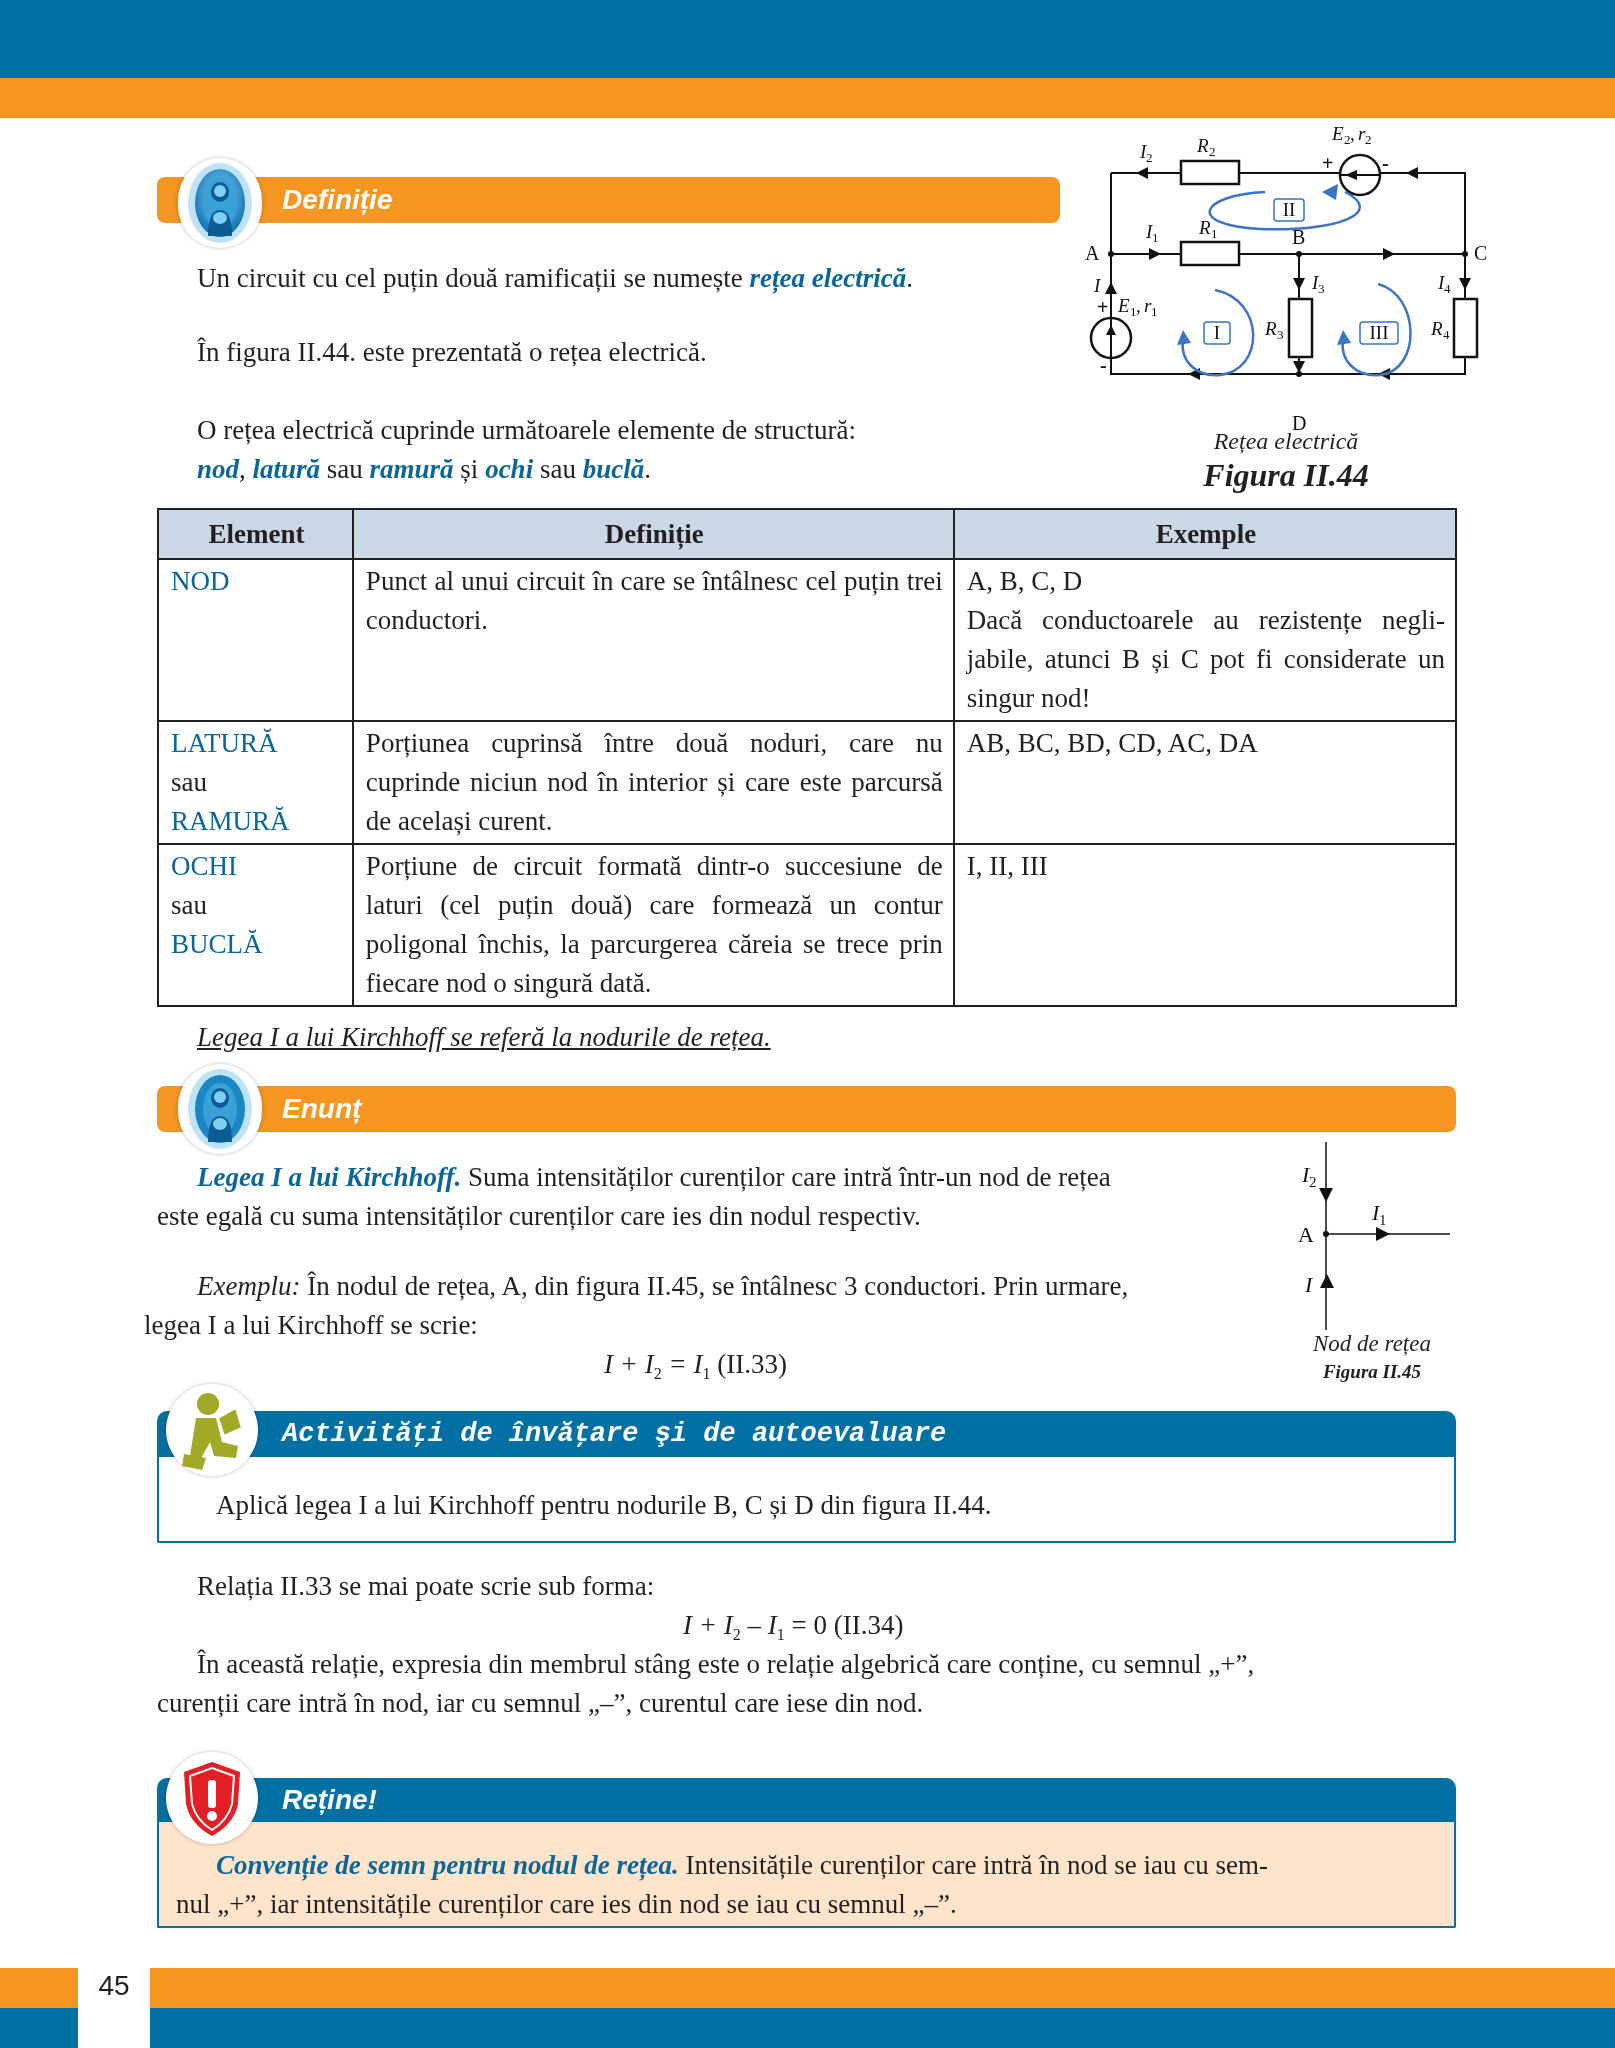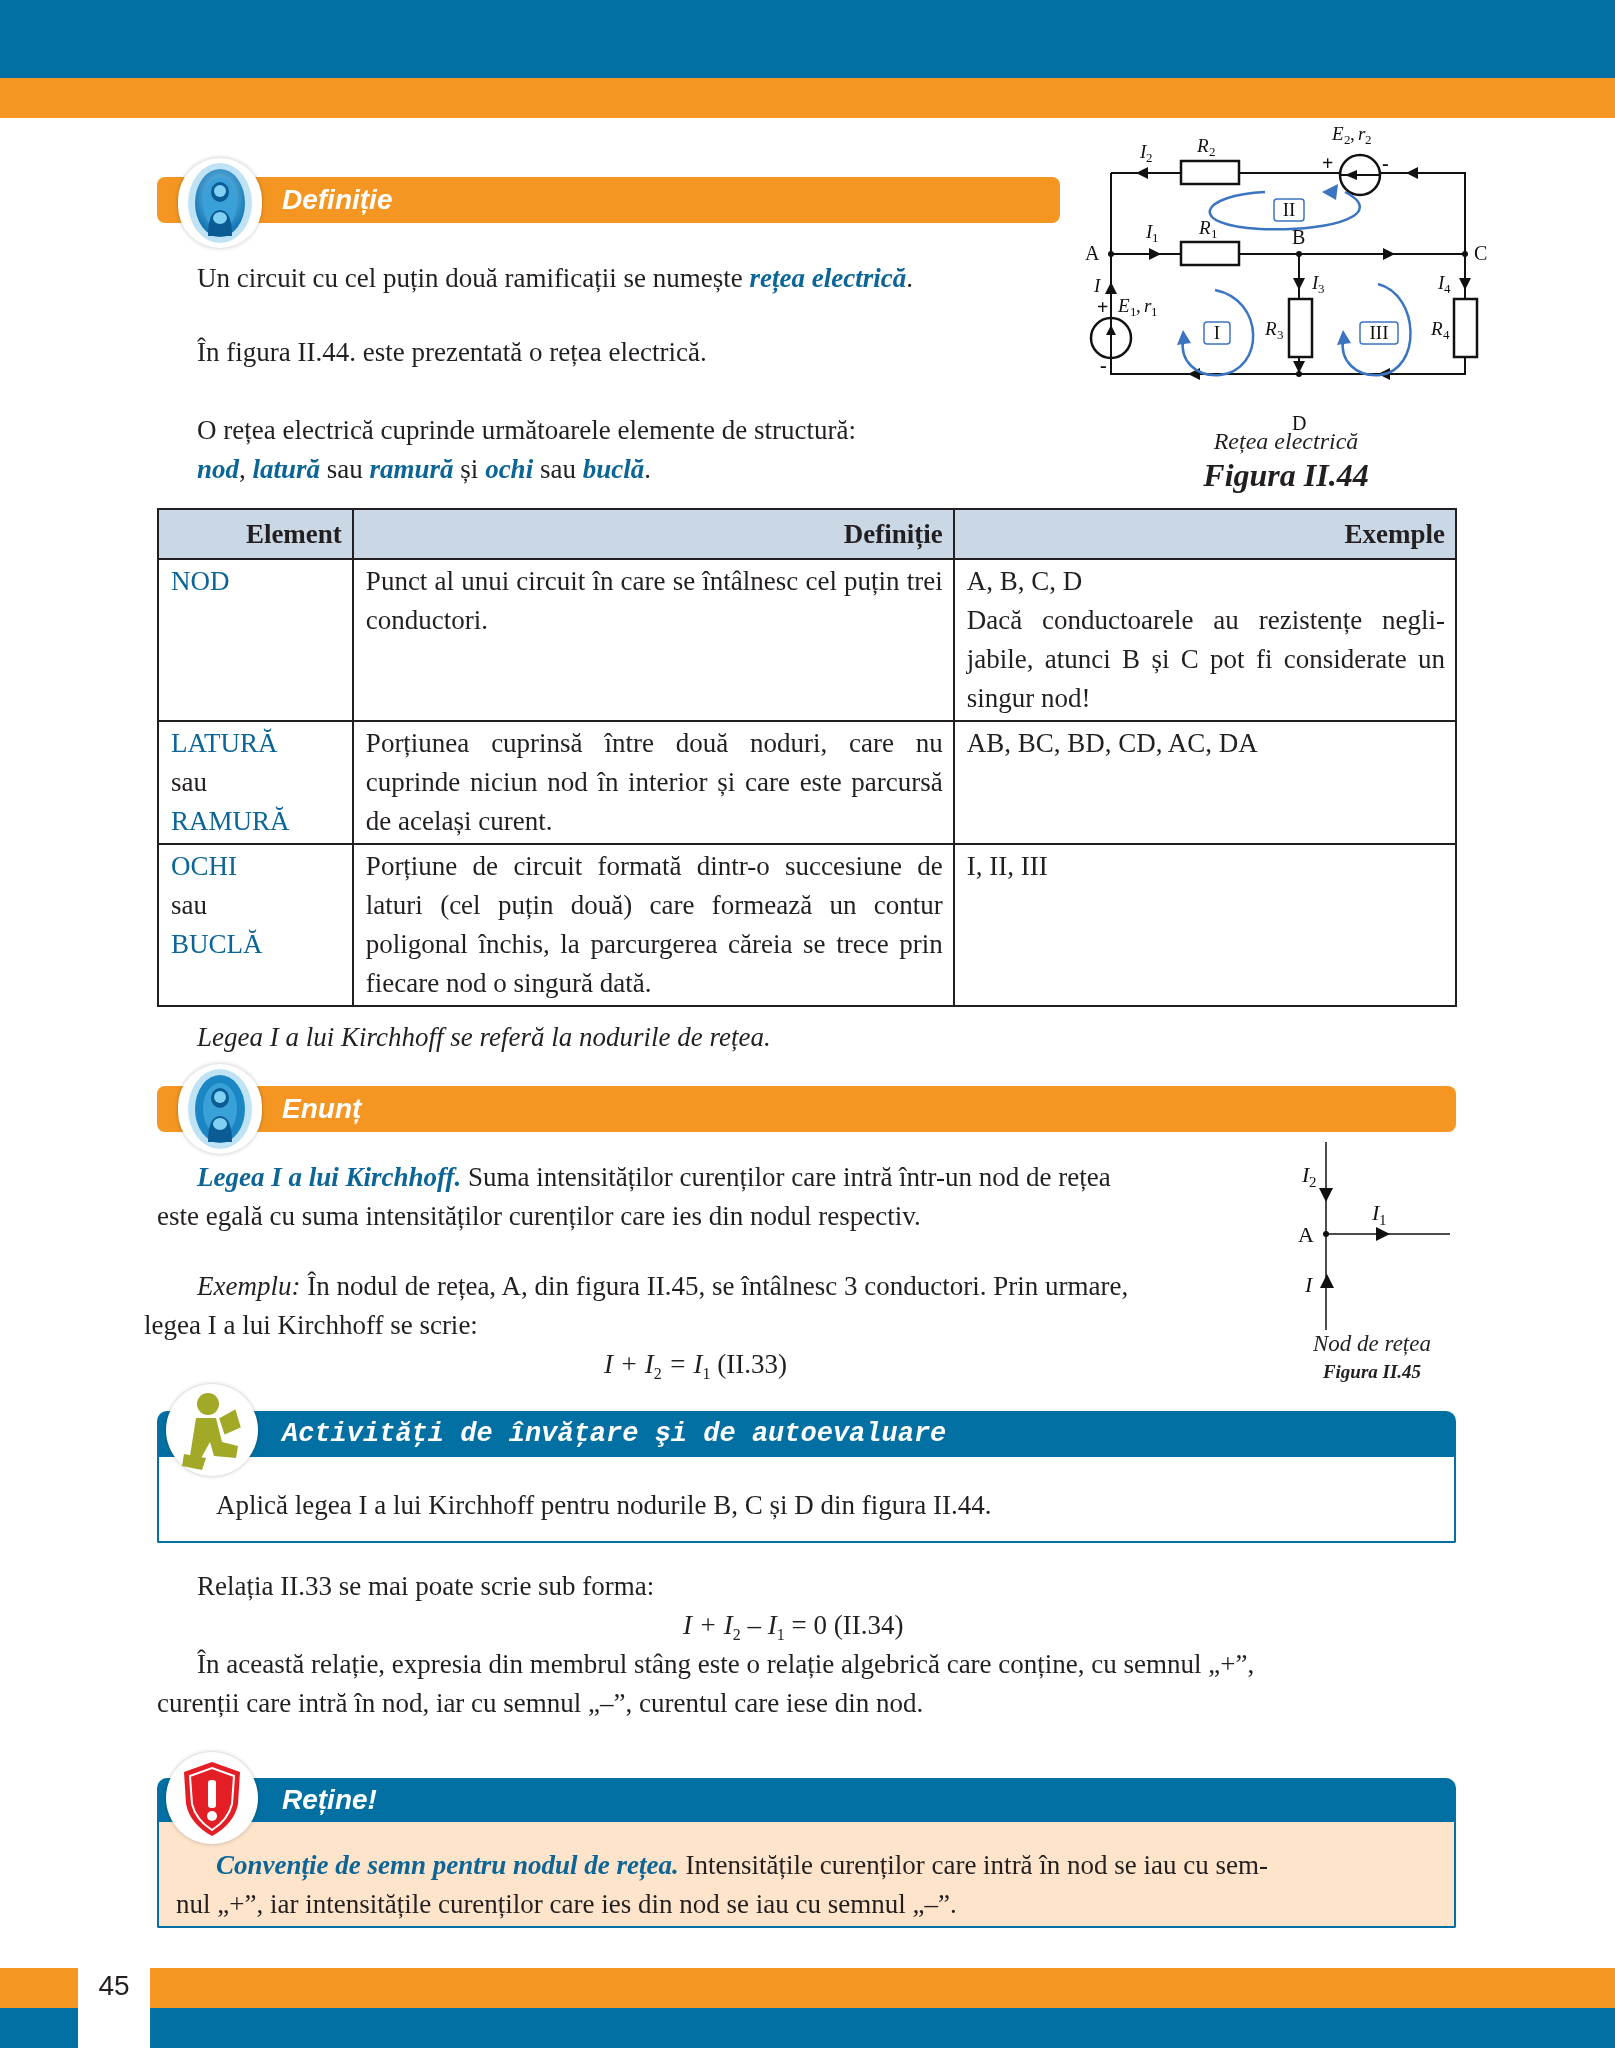--- a/index.html
+++ b/index.html
@@ -24,21 +24,21 @@
   .banner-orange { position: absolute; background: #f59622; border-radius: 8px; height: 46px; }
   .banner-title { position: absolute; font-family: "Liberation Sans", sans-serif; font-style: italic; font-weight: bold;
                   color: #ffffff; font-size: 28px; line-height: 46px; white-space: nowrap; }
 
   .icon-circle { position: absolute; border-radius: 50%; background: #ffffff; box-shadow: 0 0 4px rgba(0,0,0,0.25); }
 
   
   table.struct { position: absolute; left: 157px; top: 508px; width: 1300px; border-collapse: collapse; }
   table.struct th, table.struct td { border: 2.5px solid #231f20; vertical-align: top; font-size: 27px; line-height: 39px;
                                      padding: 2px 10px 2px 12px; }
-  table.struct th { background: #cad8e6; text-align: right; font-weight: bold; height: 50px; padding-top: 5px; }
+  table.struct th { background: #cad8e6; text-align: center; font-weight: bold; height: 50px; padding-top: 5px; }
   table.struct td.el { color: #0b6597; }
   table.struct td.el .sau { color: #231f20; }
   table.struct td.def { text-align: justify; }
   .cell-line { display: block; }
 
   
   .box-blue { position: absolute; border: 2.5px solid #0270a3; border-top: none; border-radius: 0 0 2px 2px; }
   .banner-blue { position: absolute; background: #0270a3; border-radius: 10px 10px 0 0; height: 46px; }
 
   .fig-cap { position: absolute; text-align: center; white-space: nowrap; }
@@ -227,21 +227,21 @@
         <span class="cell-line">BUCLĂ</span>
       </td>
       <td class="def">Porțiune de circuit formată dintr-o succesiune de laturi (cel puțin două) care formează un contur poligonal închis, la parcurgerea căreia se trece prin fiecare nod o singură dată.</td>
       <td>
         <span class="cell-line">I, II, III</span>
       </td>
     </tr>
   </tbody>
 </table>
 
-<div class="abs txt it" style="left:197px; top:1018px;">Legea I a lui Kirchhoff se referă la nodurile de rețea.</div>
+<div class="abs txt it" style="left:197px; top:1018px;text-decoration:underline;">Legea I a lui Kirchhoff se referă la nodurile de rețea.</div>
 
 <div class="banner-orange" style="left:157px; top:1086px; width:1299px;"></div>
 <div class="icon-circle" style="left:178px; top:1064px; width:84px; height:90px; border-radius:42px;">
   <svg width="84" height="90" viewBox="0 0 84 90">
     <ellipse cx="42" cy="45" rx="32" ry="40" fill="#bfe3f5"></ellipse>
     <ellipse cx="42" cy="45" rx="25" ry="34" fill="#1a86c4"></ellipse>
     <ellipse cx="42" cy="45" rx="17" ry="26" fill="#3aa1d8"></ellipse>
     <ellipse cx="42" cy="34" rx="9" ry="10" fill="#0b5c94"></ellipse>
     <ellipse cx="42" cy="33" rx="6" ry="6" fill="#7fd0f2"></ellipse>
     <path d="M30 78 Q30 52 42 52 Q54 52 54 78 Z" fill="#0b5c94"></path>

